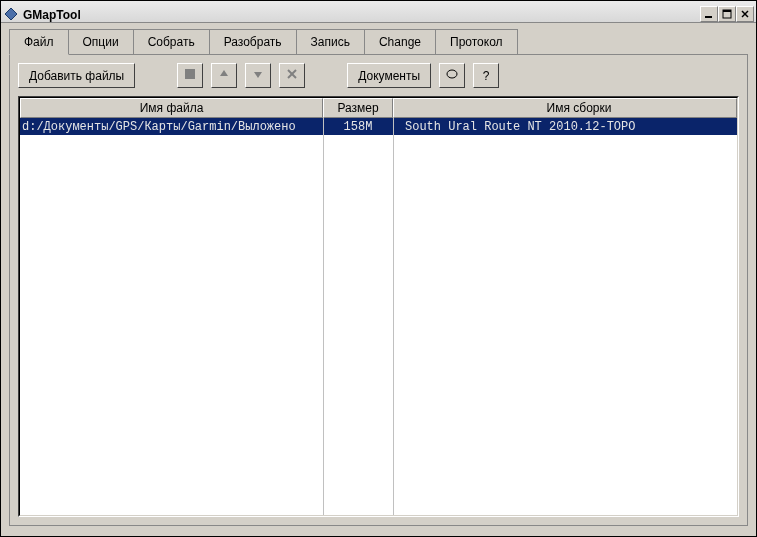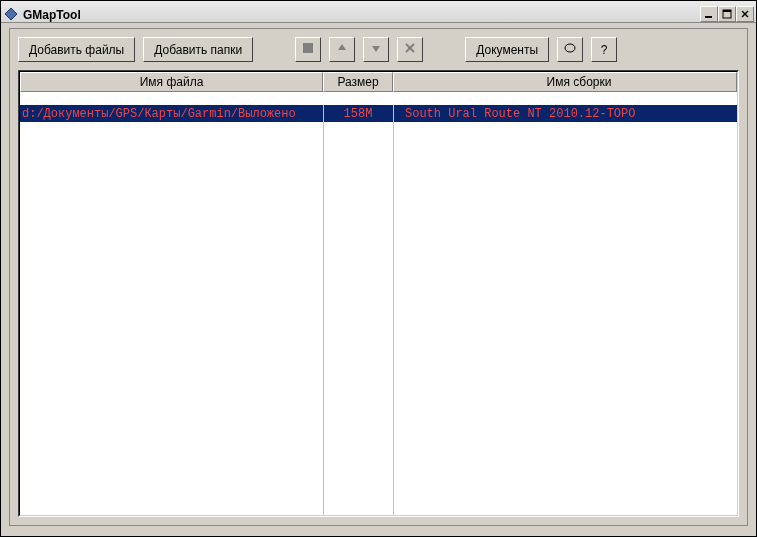--- a/index.html
+++ b/index.html
@@ -136,21 +136,20 @@
   background: #fff;
   overflow: hidden;
 }
 .table-inner {
   border: 1px solid #d4d0c8;
   border-top-color: #000;
   border-left-color: #000;
   height: 100%;
   display: flex;
   flex-direction: column;
-  gap: 13px;
 }
 .thead {
   display: flex;
   height: 20px;
   background: #d4d0c8;
 }
 .th {
   border: 1px solid #fff;
   border-right-color: #808080;
   border-bottom-color: #808080;
@@ -170,21 +169,21 @@
 }
 .trow {
   display: flex;
   height: 17px;
   align-items: center;
   font-family: "Courier New", monospace;
   font-size: 12px;
 }
 .trow.selected {
   background: #0a246a;
-  color: #ef4444;
+  color: #e5e5e5;
 }
 .td1 { width: 303px; padding-left: 2px; overflow: hidden; white-space: nowrap; }
 .td2 { width: 70px; text-align: center; }
 .td3 { flex: 1; padding-left: 12px; overflow: hidden; white-space: nowrap; }
 .vline {
   position: absolute;
   top: 0;
   bottom: 0;
   width: 1px;
   background: #c0c0c0;
@@ -216,25 +215,33 @@
       <div class="tbtn">
         <svg width="10" height="10">
             <line x1="2" y1="2" x2="8" y2="8" stroke="#000" stroke-width="1.5"></line>
             <line x1="8" y1="2" x2="2" y2="8" stroke="#000" stroke-width="1.5"></line>
           </svg>
       </div>
     </div>
   </div>
 
   <div class="content">
+    <div class="tabs">
+      <div class="tab active"><span>Файл</span></div>
+      <div class="tab"><span>Опции</span></div>
+      <div class="tab"><span>Собрать</span></div>
+      <div class="tab"><span>Разобрать</span></div>
+      <div class="tab"><span>Запись</span></div>
+      <div class="tab"><span>Change</span></div>
+      <div class="tab"><span>Протокол</span></div>
+    </div>
 
     <div class="tabcontent">
       <div class="toolbar">
         <button class="btn">Добавить файлы</button>
-        <button class="btn">Добавить папки</button>
         <div class="spacer"></div>
         <button class="btn icon disabled">
           <span><svg width="12" height="12">
                 <rect x="1" y="1" width="10" height="10" fill="#808080"></rect>
               </svg></span>
         </button>
         <button class="btn icon disabled">
           <span><svg width="12" height="12">
                 <polygon points="6,2 10,8 2,8" fill="#808080"></polygon>
               </svg></span>

